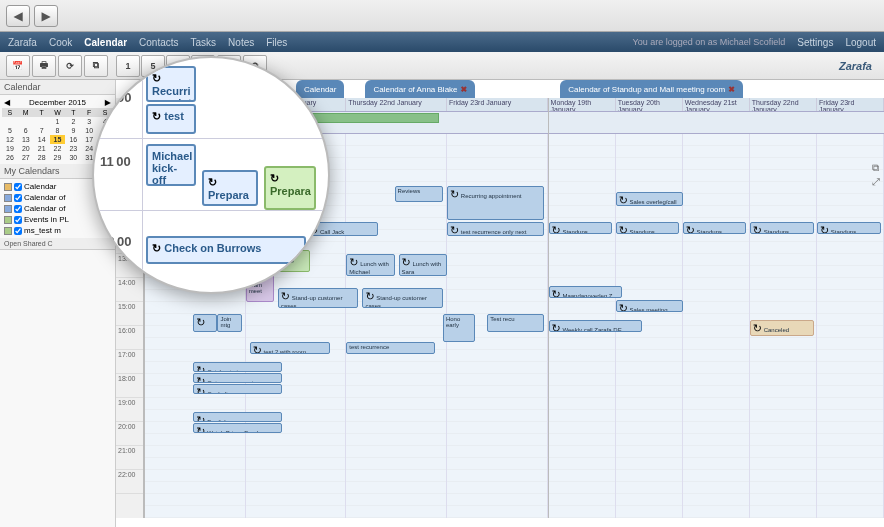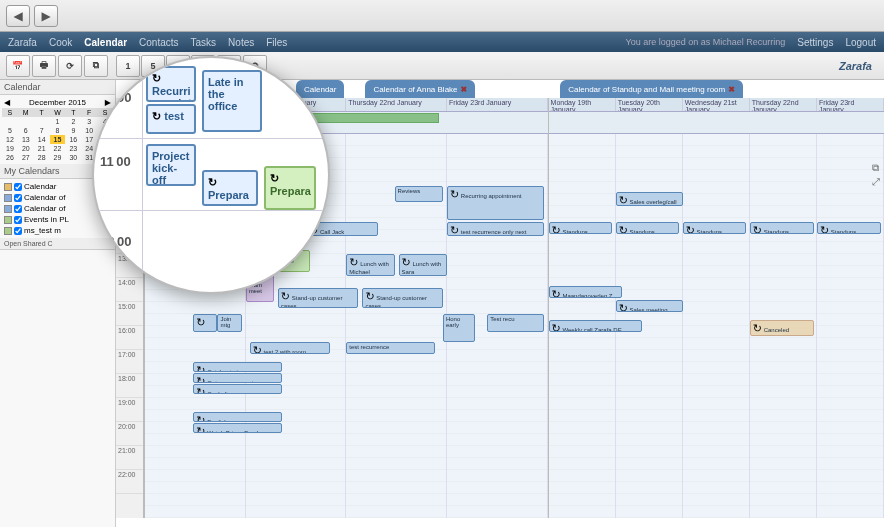--- a/index.html
+++ b/index.html
@@ -70,21 +70,21 @@
 
 <div class="top-menu">
   <span>Zarafa</span>
   <span>Cook</span>
   <span class="active">Calendar</span>
   <span>Contacts</span>
   <span>Tasks</span>
   <span>Notes</span>
   <span>Files</span>
   <div class="right">
-    <span class="login-text">You are logged on as Michael Recurring</span>
+    <span class="login-text">You are logged on as Michael Scofield</span>
     <span>Settings</span>
     <span>Logout</span>
   </div>
 </div>
 
 <div class="toolbar">
   <div class="tb-btn">📅</div>
   <div class="tb-btn">🖶</div>
   <div class="tb-btn">⟳</div>
   <div class="tb-btn">⧉</div>
@@ -577,24 +577,24 @@
 </div>
 
 <div class="magnifier">
   <div class="mag-inner">
     <div class="mag-time" style="top:32px">10 00</div>
     <div class="mag-time" style="top:96px">11 00</div>
     <div class="mag-time" style="top:176px">12 00</div>
 
     <div class="mag-evt" style="left:52px;top:8px;width:50px;height:36px"><span class="recur">↻</span> <span>Recurri appoint</span></div>
     <div class="mag-evt" style="left:52px;top:46px;width:50px;height:30px"><span class="recur">↻</span> <span>test</span></div>
-    <div class="mag-evt" style="left:108px;top:12px;width:60px;height:62px">Late in the office</div>
-
-    <div class="mag-evt" style="left:52px;top:86px;width:50px;height:42px">Project kick-off</div>
+
+    <div class="mag-evt" style="left:52px;top:86px;width:50px;height:42px">Michael kick-off</div>
     <div class="mag-evt" style="left:108px;top:112px;width:56px;height:36px"><span class="recur">↻</span> <span>Prepara</span></div>
     <div class="mag-evt g" style="left:170px;top:108px;width:52px;height:44px"><span class="recur">↻</span> <span>Prepara</span></div>
 
+    <div class="mag-evt" style="left:52px;top:178px;width:160px;height:28px"><span class="recur">↻</span> <span>Check on Burrows</span></div>
 
     <div style="position:absolute;left:48px;top:0;bottom:0;width:1px;background:#ccd"></div>
     <div style="position:absolute;left:0;right:0;top:80px;height:1px;background:#ccd"></div>
     <div style="position:absolute;left:0;right:0;top:152px;height:1px;background:#ccd"></div>
   </div>
 </div>
 
 </body></html>

